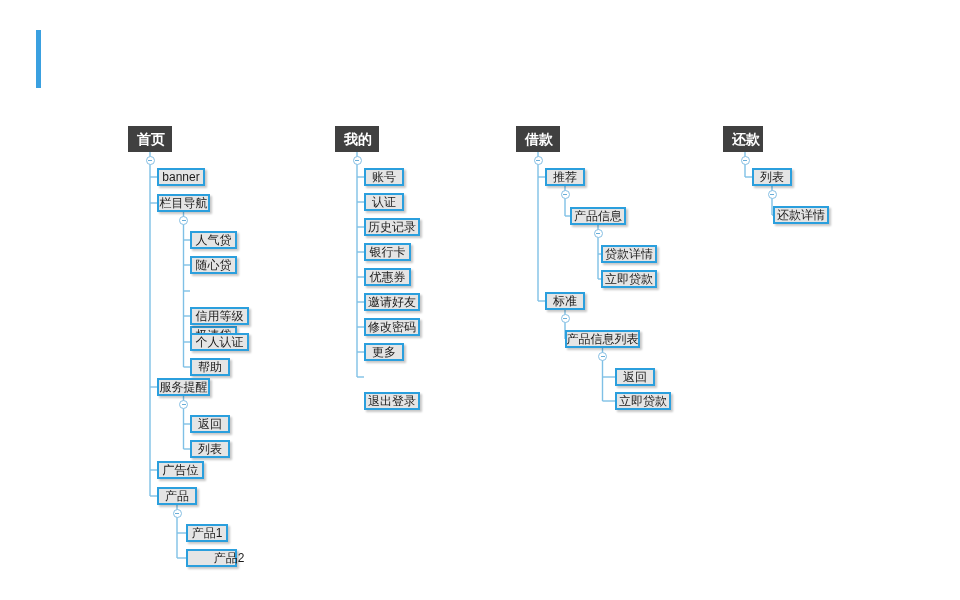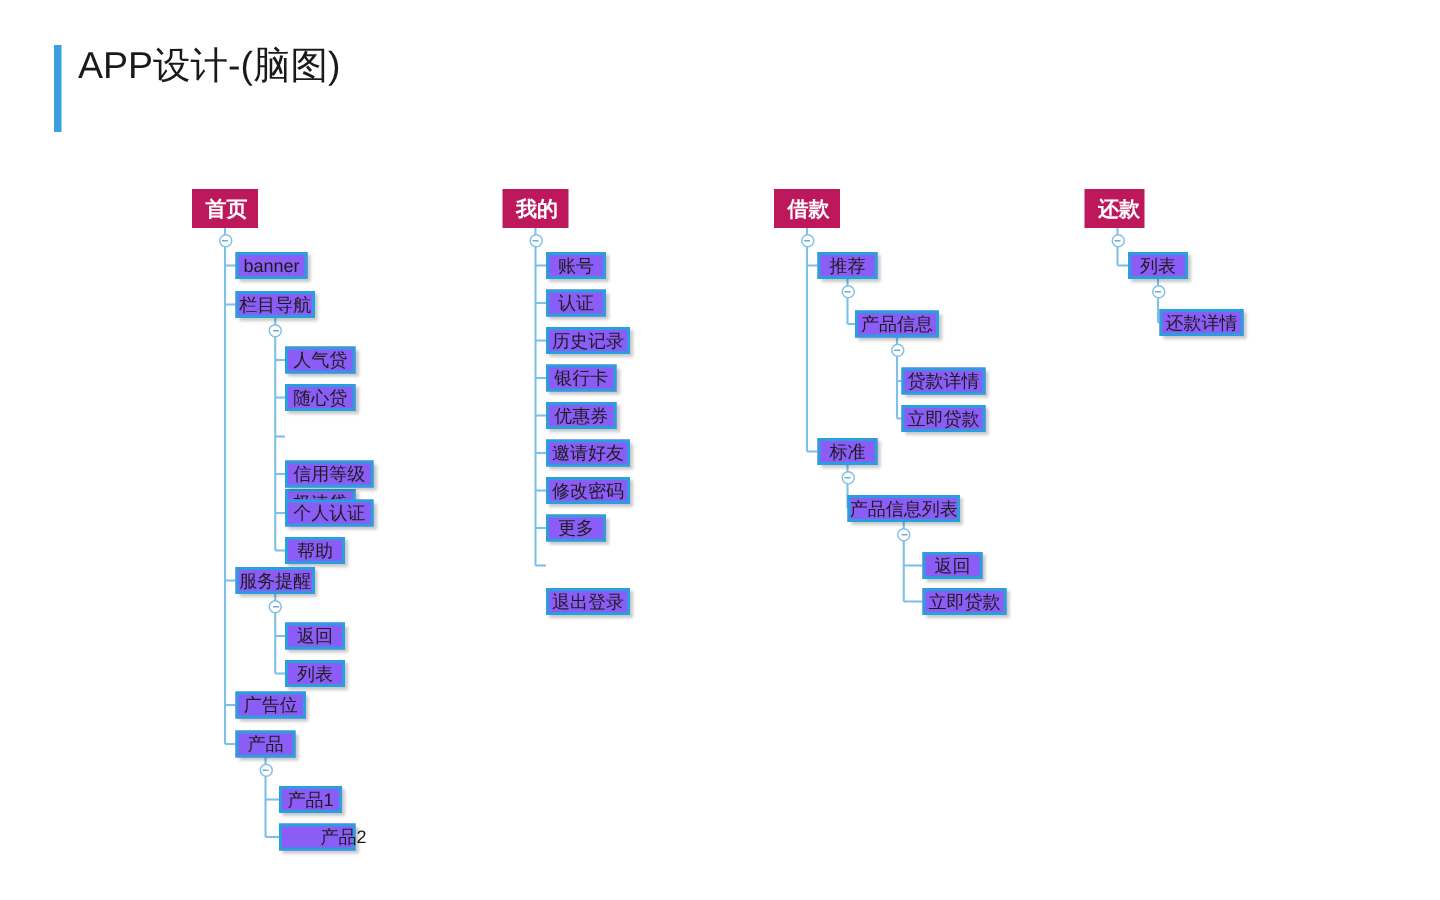--- a/index.html
+++ b/index.html
@@ -69,30 +69,30 @@
     position: absolute;
     box-sizing: border-box;
     display: flex;
     align-items: center;
     justify-content: center;
     white-space: nowrap;
     font-size: 12px;
     line-height: 1;
   }
   .node.root {
-    background: #be185d;
+    background: #404040;
     border: none;
     color: #ffffff;
     font-size: 14px;
     font-weight: bold;
     justify-content: flex-start;
     padding-left: 9px;
   }
   .node.leafbox {
-    background: #8b5cf6;
+    background: #e5e5e5;
     border: 2px solid #2b9fdd;
     color: #1c1c1c;
     box-shadow: 2px 2px 2px rgba(0,0,0,0.22);
     padding: 0 6px;
   }
 
   
   .toggle {
     position: absolute;
     width: 9px;
@@ -111,21 +111,20 @@
     width: 4px;
     height: 1px;
     background: #6aaed8;
   }
 </style>
 </head>
 <body>
 
 <div id="header">
   <div class="accent-bar"></div>
-  <div id="title-main">APP设计-(脑图)</div>
 </div>
 
 <div id="mindmap">
   <svg id="links" width="960" height="600" viewBox="0 0 960 600">
       <path d="M 150 152 L 150 496" stroke="#7fc0e6" stroke-width="1.4" fill="none"></path>
       <path d="M 150 177 L 157 177" stroke="#7fc0e6" stroke-width="1.4" fill="none"></path>
       <path d="M 150 203 L 157 203" stroke="#7fc0e6" stroke-width="1.4" fill="none"></path>
       <path d="M 150 387 L 157 387" stroke="#7fc0e6" stroke-width="1.4" fill="none"></path>
       <path d="M 150 470 L 157 470" stroke="#7fc0e6" stroke-width="1.4" fill="none"></path>
       <path d="M 150 496 L 157 496" stroke="#7fc0e6" stroke-width="1.4" fill="none"></path>

